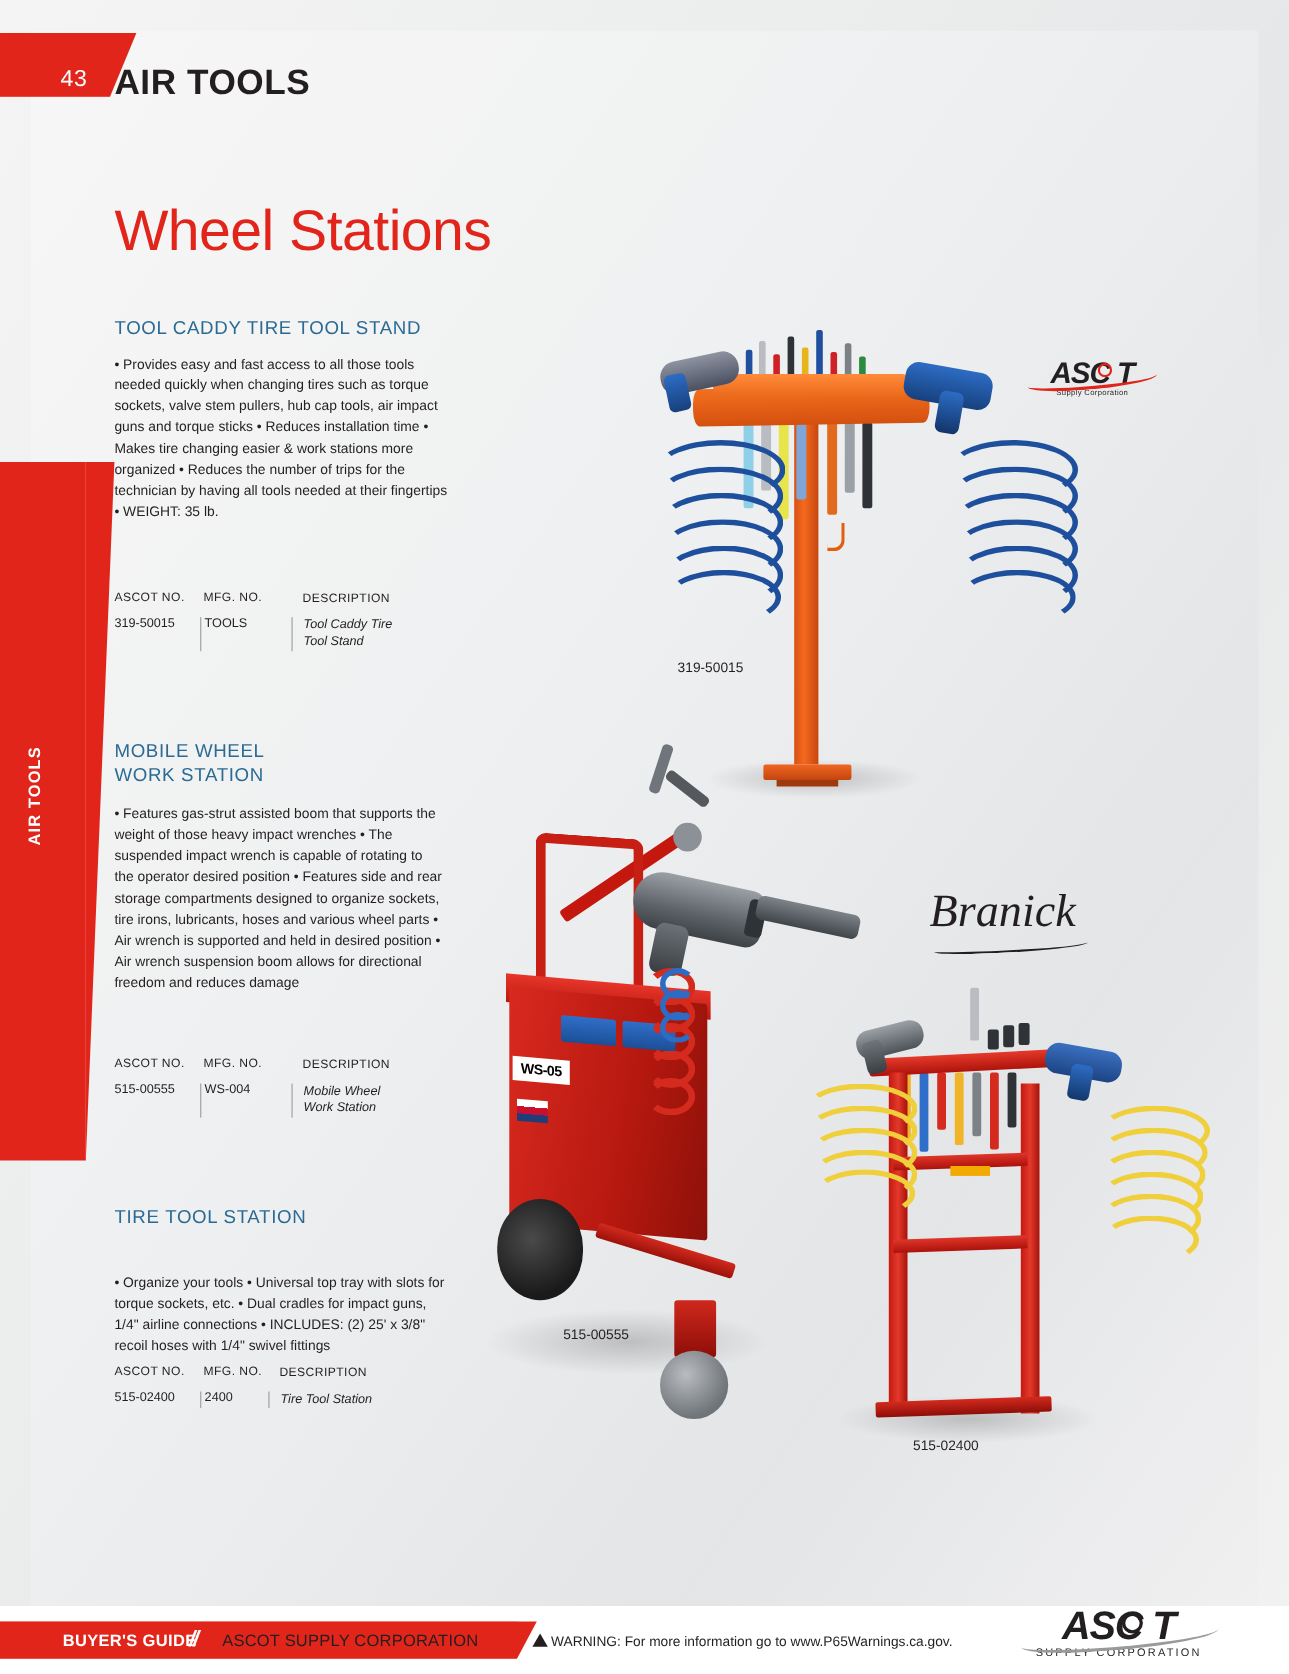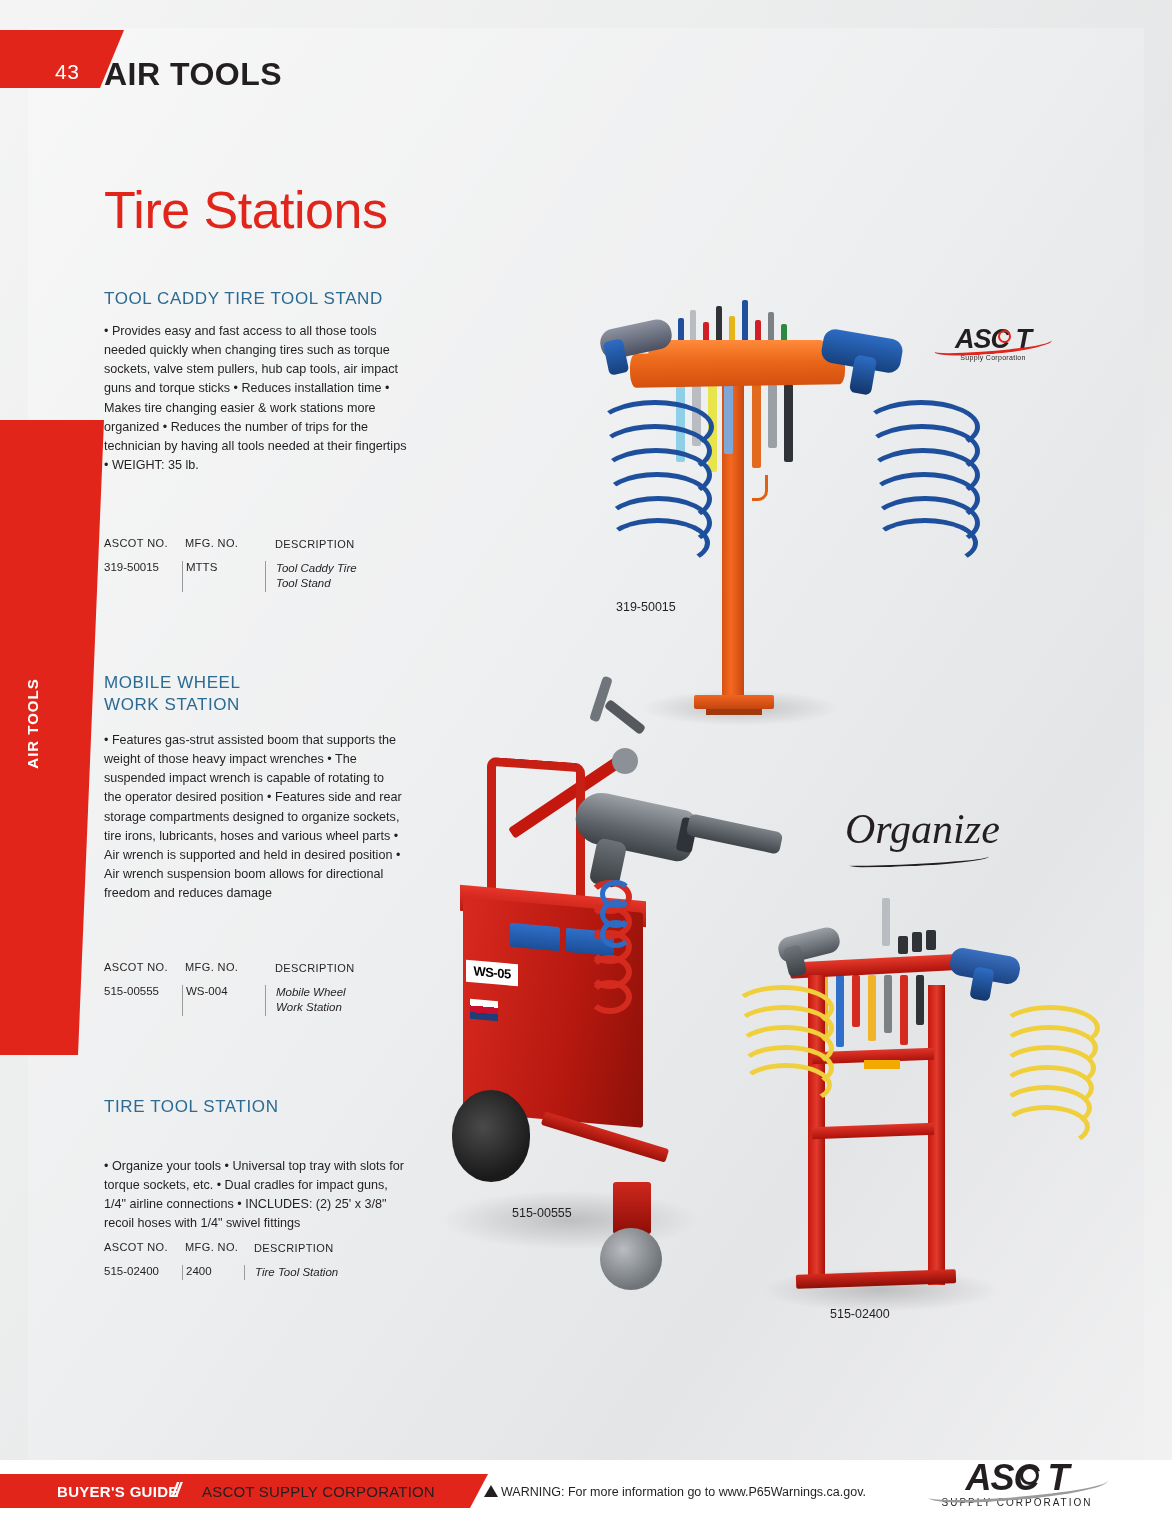--- a/index.html
+++ b/index.html
@@ -226,34 +226,34 @@
   <div class="page-inner"></div>
 
   <div class="header-band"></div>
   <div class="page-num">43</div>
   <div class="header-title">AIR TOOLS</div>
 
   <div class="side-tab">
     <div class="side-tab-label">AIR TOOLS</div>
   </div>
 
-  <div class="work-stations-title">Tire Stations</div>
+  <div class="work-stations-title">Wheel Stations</div>
 
   <div class="prod-head" style="left:104px; top:288px;">TOOL CADDY TIRE TOOL STAND</div>
   <div class="prod-body" style="left:104px; top:322px; width:305px;">• Provides easy and fast access to all those tools needed quickly when changing tires such as torque sockets, valve stem pullers, hub cap tools, air impact guns and torque sticks • Reduces installation time • Makes tire changing easier &amp; work stations more organized • Reduces the number of trips for the technician by having all tools needed at their fingertips • WEIGHT: 35 lb.</div>
 
   <div class="spec" style="left:104px; top:537px;">
     <div class="hdr">
       <div class="c1">ASCOT NO.</div>
       <div class="c2">MFG. NO.</div>
       <div class="c3">DESCRIPTION</div>
     </div>
     <div class="row">
       <div class="c1">319-50015</div>
-      <div class="c2">MTTS</div>
+      <div class="c2">TOOLS</div>
       <div class="c3" style="white-space:pre-line">Tool Caddy Tire
 Tool Stand</div>
     </div>
   </div>
 
   <div class="art">
     <div class="shadow-soft" style="left:640px; top:690px; width:200px; height:36px;"></div>
     <div class="tc-post"></div>
     <div class="tc-base"></div>
     <div class="tc-base2"></div>
@@ -364,21 +364,21 @@
     <div style="position:absolute;left:600px;top:920px;width:32px;height:28px;border:5px solid #2d6cc4;border-radius:50%;border-right-color:transparent;"></div>
 
     <div class="mw-wheel"></div>
     <div style="position:absolute;left:540px;top:1130px;width:130px;height:14px;background:linear-gradient(180deg,#d22a1e,#9c120a);transform:rotate(17deg);border-radius:3px;"></div>
     <div style="position:absolute;left:613px;top:1182px;width:38px;height:52px;background:linear-gradient(180deg,#cf281d,#8d0e07);border-radius:3px;"></div>
     <div class="mw-caster"></div>
   </div>
 
   <div class="caption" style="left:512px; top:1206px;">515-00555</div>
 
-  <div class="branick-logo">Organize</div>
+  <div class="branick-logo">Branick</div>
   <div class="branick-underline"></div>
 
   <div class="prod-head" style="left:104px; top:1096px;">TIRE TOOL STATION</div>
   <div class="prod-body" style="left:104px; top:1129px; width:300px;margin-top:28px;">• Organize your tools • Universal top tray with slots for torque sockets, etc. • Dual cradles for impact guns, 1/4" airline connections • INCLUDES: (2) 25' x 3/8" recoil hoses with 1/4" swivel fittings</div>
 
   <div class="spec" style="left:104px; top:1241px;">
     <div class="hdr">
       <div class="c1">ASCOT NO.</div>
       <div class="c2" style="width:62px;">MFG. NO.</div>
       <div class="c3">DESCRIPTION</div>

